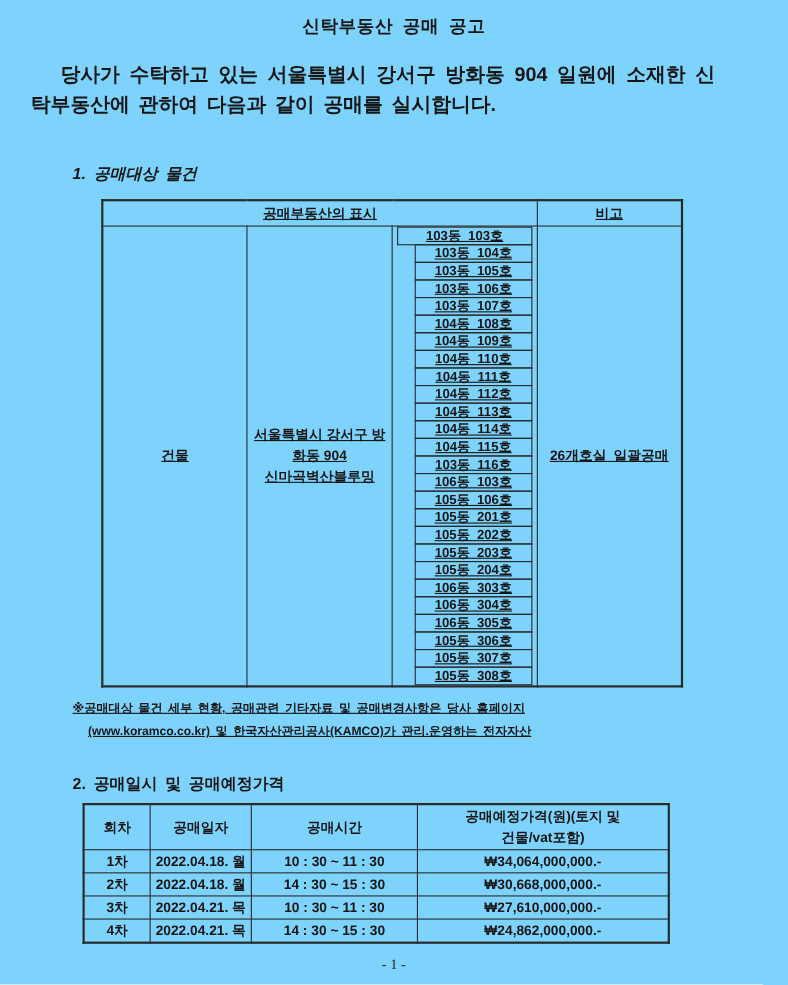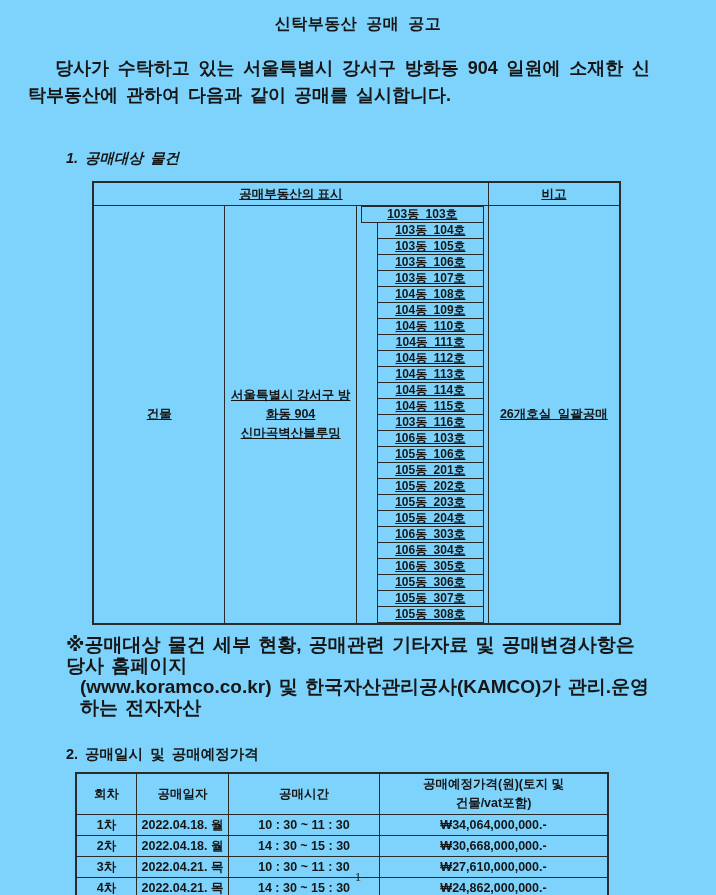--- a/index.html
+++ b/index.html
@@ -46,21 +46,21 @@
   .t1 .remark{width:156px;word-spacing:3px;}
   .unit-row{
     height:15px;line-height:15px;
     border:1px solid #2a2a2a;
     font-size:12px;text-align:center;word-spacing:3px;
   }
   .unit-row + .unit-row{margin-top:-1px;margin-left:16px;}
 
   .note{
     margin:9px 66px 0 66px;
-    font-size:19px;line-height:21px;word-spacing:2px;
+    font-size:11px;line-height:21px;word-spacing:2px;text-decoration:underline;
   }
   .note-cont{padding-left:14px;}
 
   
   .t2{
     margin:8px 0 0 75px;width:527px;
     border:2px solid #2a2a2a;
   }
   .t2 td{
     border:1px solid #2a2a2a;

